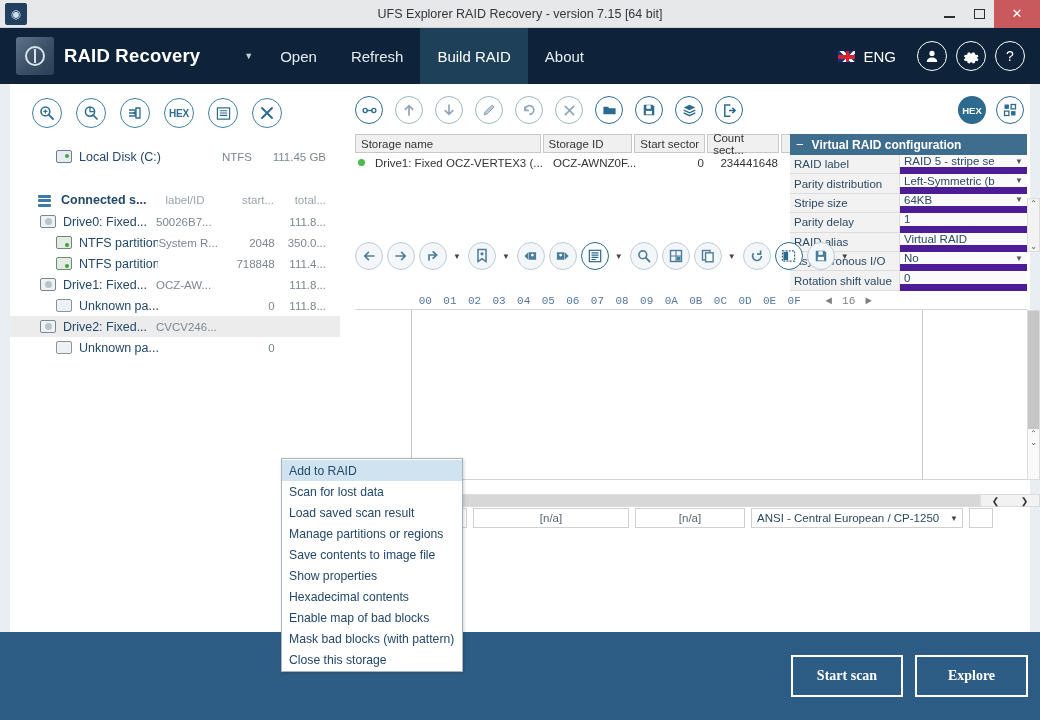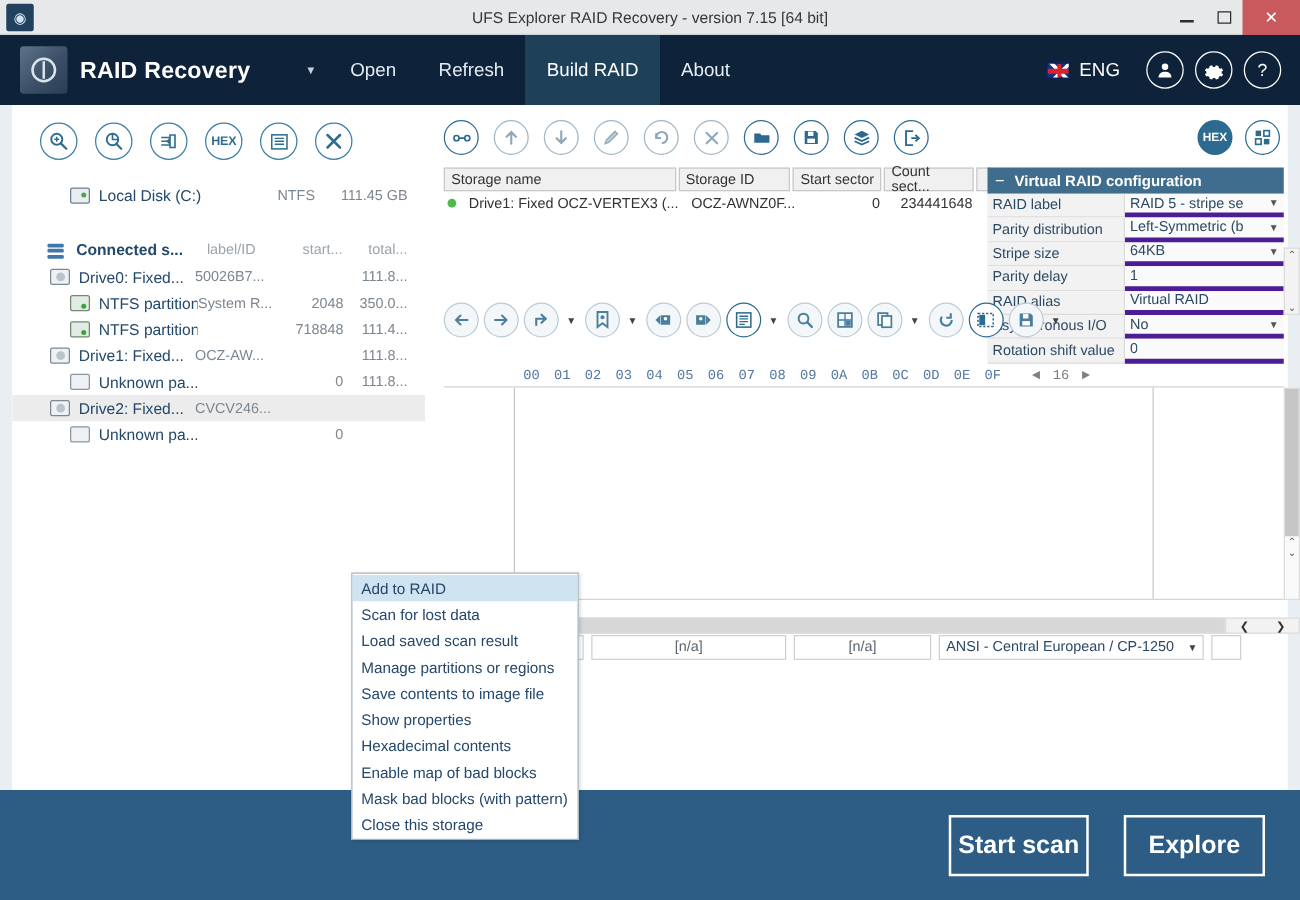--- a/index.html
+++ b/index.html
@@ -162,21 +162,21 @@
     height: 21px; background: #3e6d8e; color: #fff; font-size: 12px; font-weight: bold;
     display: flex; align-items: center; padding-left: 6px;
   }
   .cfg-head .minus { margin-right: 8px; font-size: 13px; font-weight: normal; }
   .cfg-row { display: flex; height: 19.4px; font-size: 11.5px; color: #2c4964; }
   .cfg-key {
     width: 110px; background: #f2f2f2; border-bottom: 1px solid #dcdcdc; border-right: 1px solid #dcdcdc;
     display: flex; align-items: center; padding-left: 4px;
   }
   .cfg-val {
-    flex: 1; background: #fafafa; border-bottom: 4px solid #4c1d95;
+    flex: 1; background: #fafafa; border-bottom: 7px solid #4c1d95;
     display: flex; align-items: center; padding-left: 4px; white-space: nowrap; overflow: hidden;
   }
   .cfg-val .cv { overflow:hidden; }
   .cfg-val .dd { margin-left: auto; padding-right: 4px; font-size: 8px; color: #555; }
 
   .vscroll-cfg {
     position: absolute; right: -13px; top: 64px; width: 13px; height: 54px;
     background: #f3f3f3; border: 1px solid #dcdcdc;
     display: flex; flex-direction: column; justify-content: space-between; align-items: center;
     font-size: 8px; color: #555;
@@ -242,22 +242,23 @@
   }
   .ctx-item.hl { background: #cfe4f0; }
 
   
   .footer {
     position: absolute; left: 0; top: 632px; width: 1040px; height: 88px;
     background: #2d5d85; display: flex; align-items: center; justify-content: flex-end;
   }
   .f-btn {
     border: 2px solid #ffffff; color: #ffffff; background: transparent;
-    font-size: 20px; font-weight: bold; padding: 11px 0; width: 112px; text-align: center;
-    margin-right: 28px;
+    font-size: 14px; font-weight: bold; padding: 11px 0; width: 112px; text-align: center;
+    margin-right: 12px;
+    font-family: Liberation Serif, serif;
   }
   .f-btn.wide { width: 113px; }
 </style>
 </head>
 <body>
 
 <div id="app">
 
   <div class="titlebar">
     <div class="titlebar-icon">◉</div>

